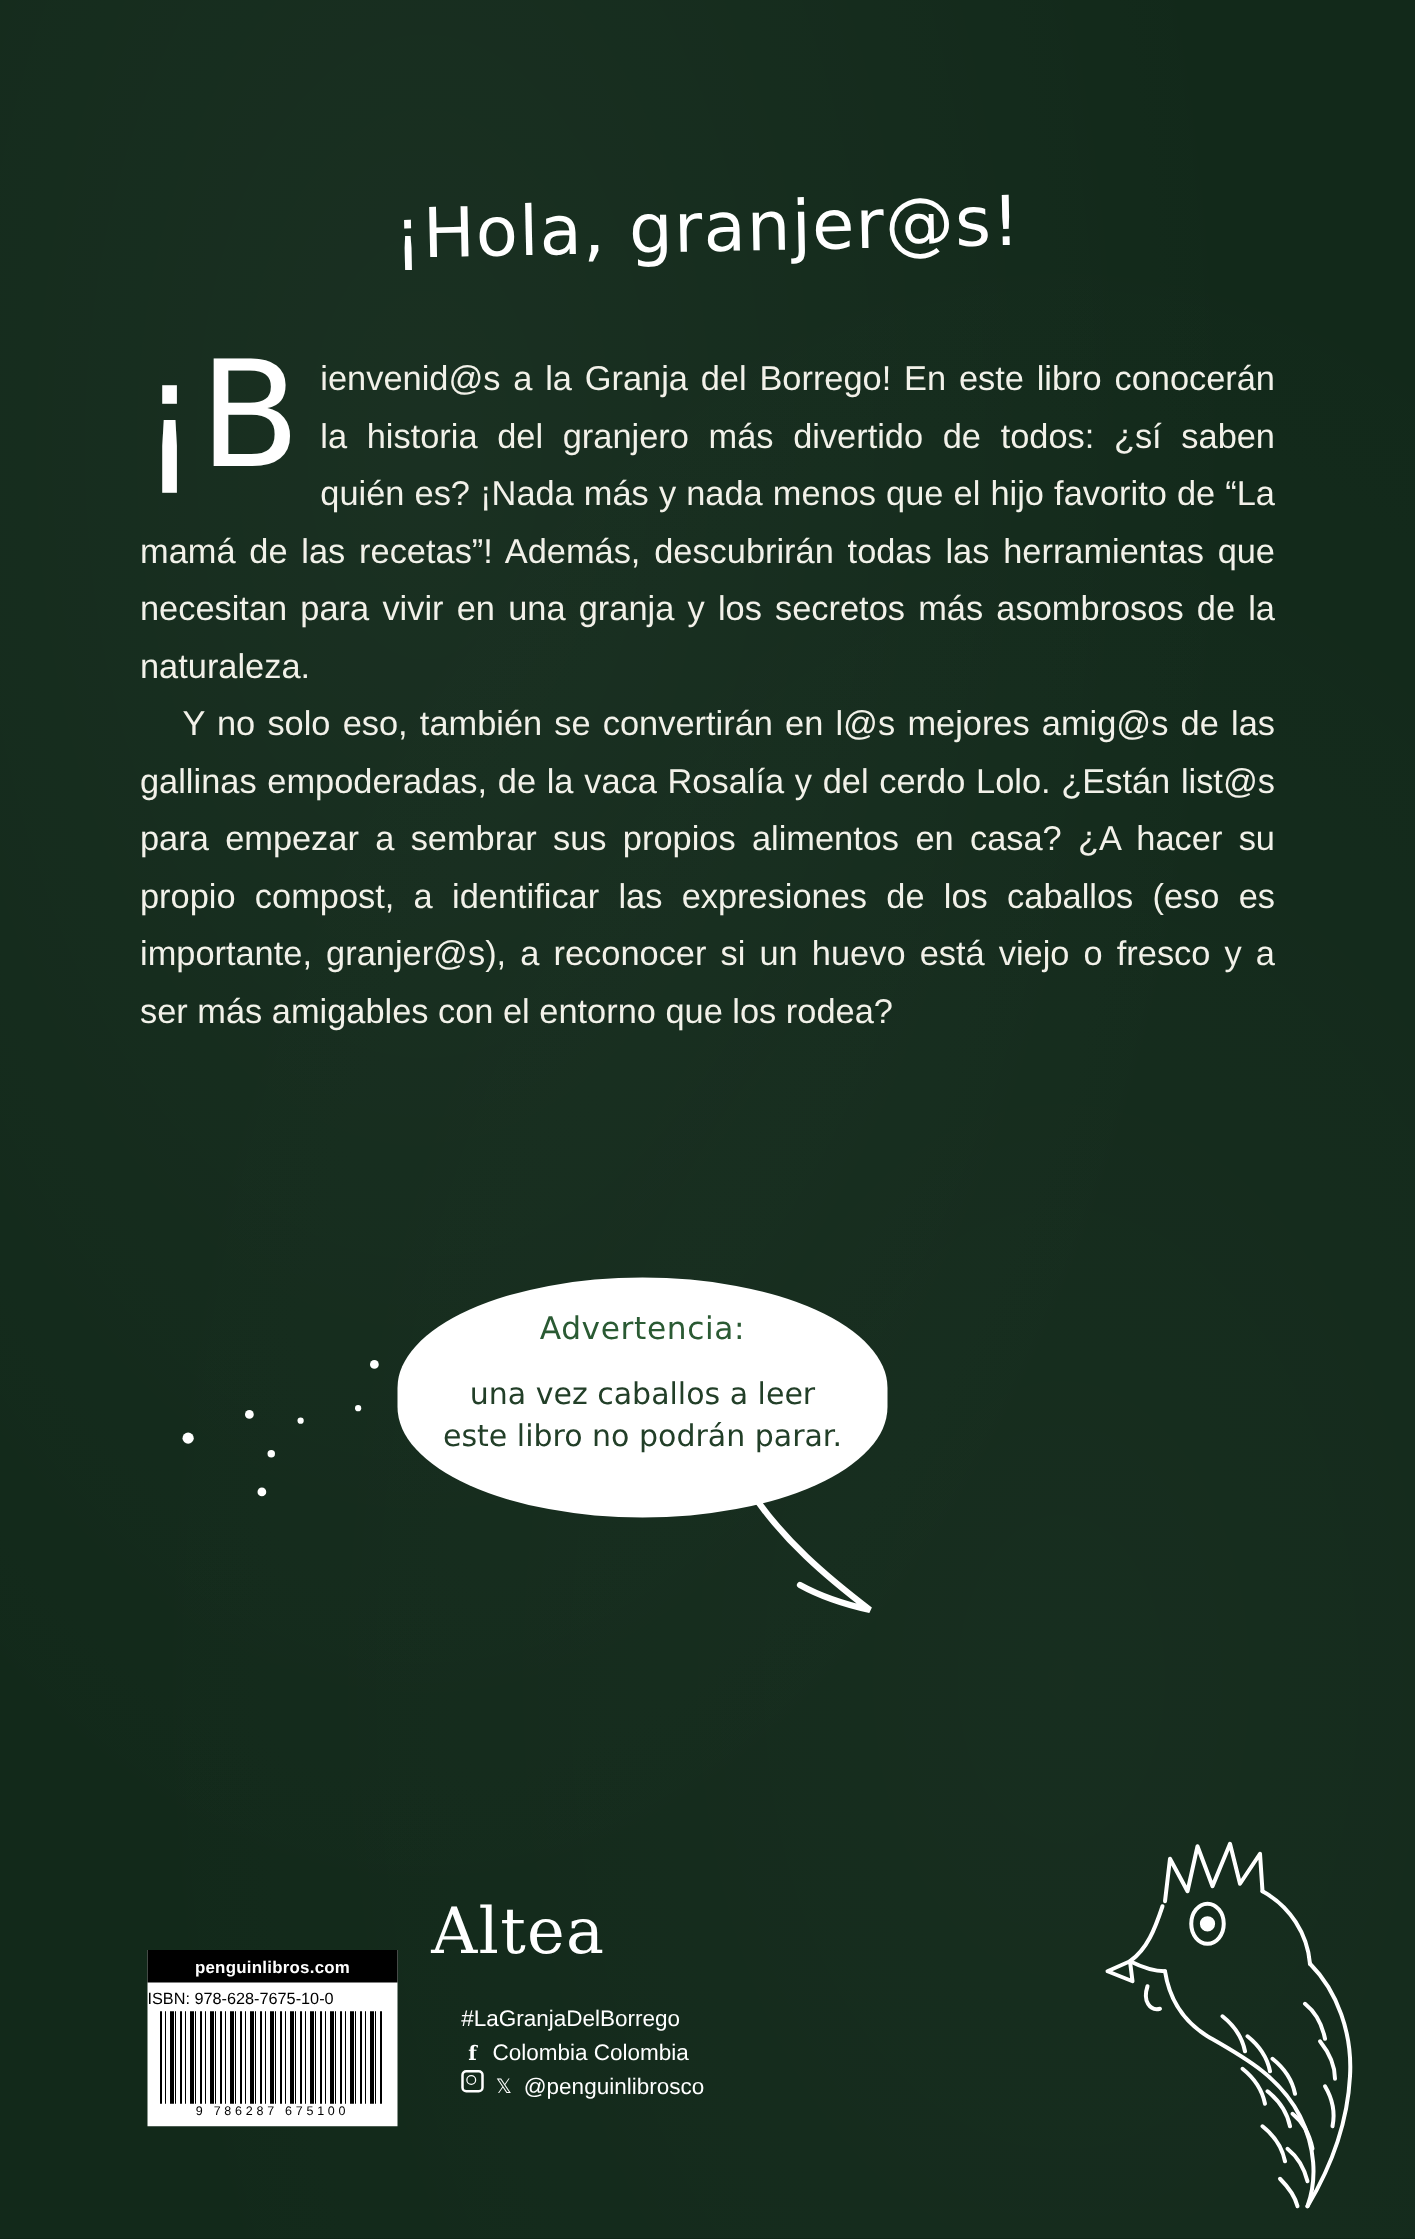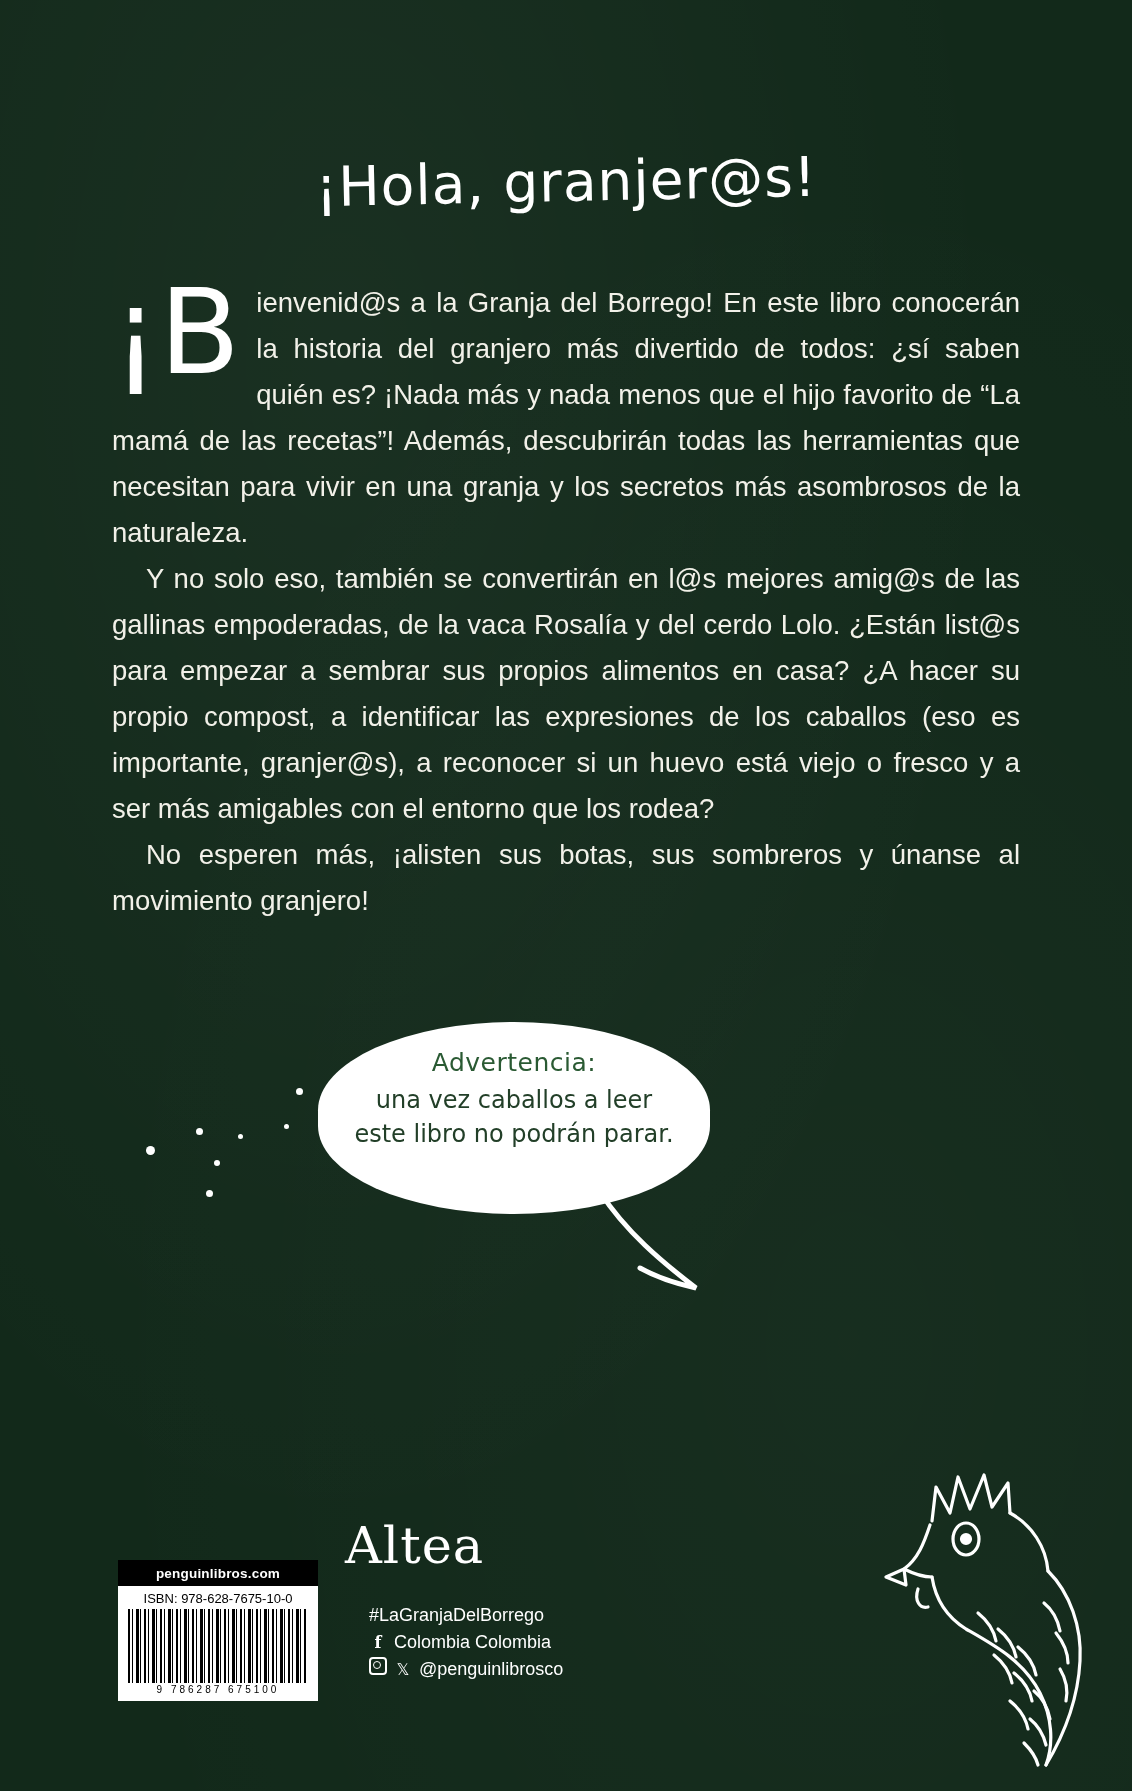--- a/index.html
+++ b/index.html
@@ -86,21 +86,21 @@
     text-align: center;
     font-family: "DejaVu Sans", sans-serif;
   }
   .bubble-inner {
     padding: 26px 34px 0 34px;
   }
   .bubble-title {
     font-size: 25px;
     letter-spacing: .5px;
     color: #2a5a33;
-    margin-bottom: 6px;
+    margin-bottom: 21px;
   }
   .bubble-text {
     font-size: 24px;
     line-height: 34px;
     color: #223f28;
   }
   .bubble-tail {
     position: absolute;
     left: 592px;
     top: 1188px;
@@ -139,21 +139,20 @@
     color: #ffffff;
     font-size: 13.5px;
     text-align: center;
     padding: 6px 0 5px 0;
     letter-spacing: .2px;
     font-family: "Liberation Sans", sans-serif;
     font-weight: bold;
   }
   .barcode-isbn {
     font-size: 13px;
-    text-align: center;
     padding: 5px 0 3px 0;
     color: #000;
     font-family: "Liberation Sans", sans-serif;
   }
   .barcode-bars {
     height: 74px;
     margin: 0 10px;
     background-image: repeating-linear-gradient(
       90deg,
       #000 0px, #000 2px, #fff 2px, #fff 4px,
@@ -224,21 +223,20 @@
 </head>
 <body>
 
 <div class="cover">
 
   <div class="headline">¡Hola, granjer@s!</div>
 
   <div class="body-copy">
     <p class="first dropcap-wrap"><span class="dropcap">¡B</span><span>ienvenid@s a la Granja del Borrego! En este libro conocerán la historia del granjero más divertido de todos: ¿sí saben quién es? ¡Nada más y nada menos que el hijo favorito de “La mamá de las recetas”! Además, descubrirán todas las herramientas que necesitan para vivir en una granja y los secretos más asombrosos de la naturaleza.</span></p>
     <p>Y no solo eso, también se convertirán en l@s mejores amig@s de las gallinas empoderadas, de la vaca Rosalía y del cerdo Lolo. ¿Están list@s para empezar a sembrar sus propios alimentos en casa? ¿A hacer su propio compost, a identificar las expresiones de los caballos (eso es importante, granjer@s), a reconocer si un huevo está viejo o fresco y a ser más amigables con el entorno que los rodea?</p>
-    <p>No esperen más, ¡alisten sus botas, sus sombreros y únanse al movimiento granjero!</p>
   </div>
 
   <div class="dot" style="left:146px; top:1146px; width:9px; height:9px;"></div>
   <div class="dot" style="left:196px; top:1128px; width:7px; height:7px;"></div>
   <div class="dot" style="left:214px; top:1160px; width:6px; height:6px;"></div>
   <div class="dot" style="left:238px; top:1134px; width:5px; height:5px;"></div>
   <div class="dot" style="left:206px; top:1190px; width:7px; height:7px;"></div>
   <div class="dot" style="left:296px; top:1088px; width:7px; height:7px;"></div>
   <div class="dot" style="left:284px; top:1124px; width:5px; height:5px;"></div>
 

